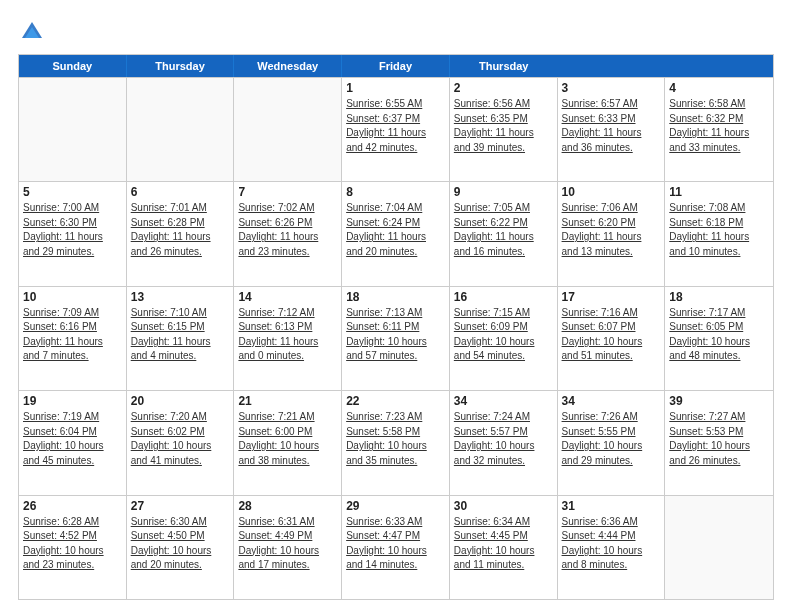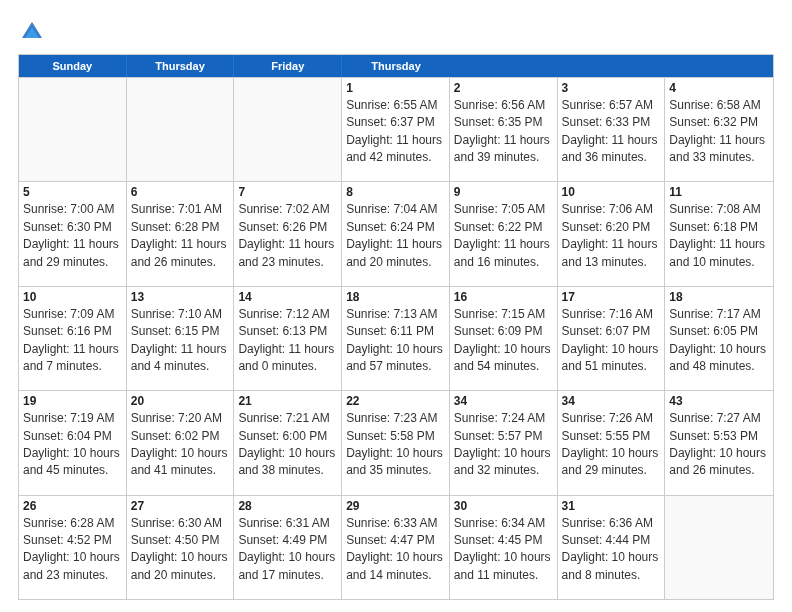--- a/index.html
+++ b/index.html
@@ -94,23 +94,24 @@
     .cal-cell:last-child { border-right: none; }
     .cal-cell.empty { background: #f9f9f9; }
     .day-num {
       font-size: 12px;
       font-weight: bold;
       color: #222;
       margin-bottom: 2px;
       display: block;
     }
     .cell-text {
-      font-size: 12px;
+      font-size: 10px;
       color: #333;
       line-height: 1.45;
+      text-decoration: underline;
     }
   </style>
 </head>
 <body>
 
 <div class="page">
   <div class="header">
     <div class="logo">
       <svg class="logo-icon" viewBox="0 0 28 28">
         <polygon points="14,4 24,20 4,20" fill="#1565c0" opacity="0.85"></polygon>
@@ -124,20 +125,21 @@
     <div class="title-block">
       <div class="month-title"></div>
       <div class="location"></div>
     </div>
   </div>
 
   <div class="calendar">
     <div class="cal-header-row">
     <div class="cal-header-cell">Sunday</div>
         <div class="cal-header-cell">Thursday</div>
+        <div class="cal-header-cell">Wednesday</div>
         <div class="cal-header-cell">Friday</div>
         <div class="cal-header-cell">Thursday</div>
       </div>
     <div class="cal-body">
     <div class="cal-week">
           <div class="cal-cell empty"></div>
           <div class="cal-cell empty"></div>
           <div class="cal-cell empty"></div>
           <div class="cal-cell">
             <span class="day-num">1</span>
@@ -235,21 +237,21 @@
           </div>
           <div class="cal-cell">
             <span class="day-num">34</span>
             <div class="cell-text">Sunrise: 7:24 AM<br>Sunset: 5:57 PM<br>Daylight: 10 hours<br>and 32 minutes.</div>
           </div>
           <div class="cal-cell">
             <span class="day-num">34</span>
             <div class="cell-text">Sunrise: 7:26 AM<br>Sunset: 5:55 PM<br>Daylight: 10 hours<br>and 29 minutes.</div>
           </div>
           <div class="cal-cell">
-            <span class="day-num">43</span>
+            <span class="day-num">39</span>
             <div class="cell-text">Sunrise: 7:27 AM<br>Sunset: 5:53 PM<br>Daylight: 10 hours<br>and 26 minutes.</div>
           </div>
         </div>
         <div class="cal-week">
           <div class="cal-cell">
             <span class="day-num">26</span>
             <div class="cell-text">Sunrise: 6:28 AM<br>Sunset: 4:52 PM<br>Daylight: 10 hours<br>and 23 minutes.</div>
           </div>
           <div class="cal-cell">
             <span class="day-num">27</span>

